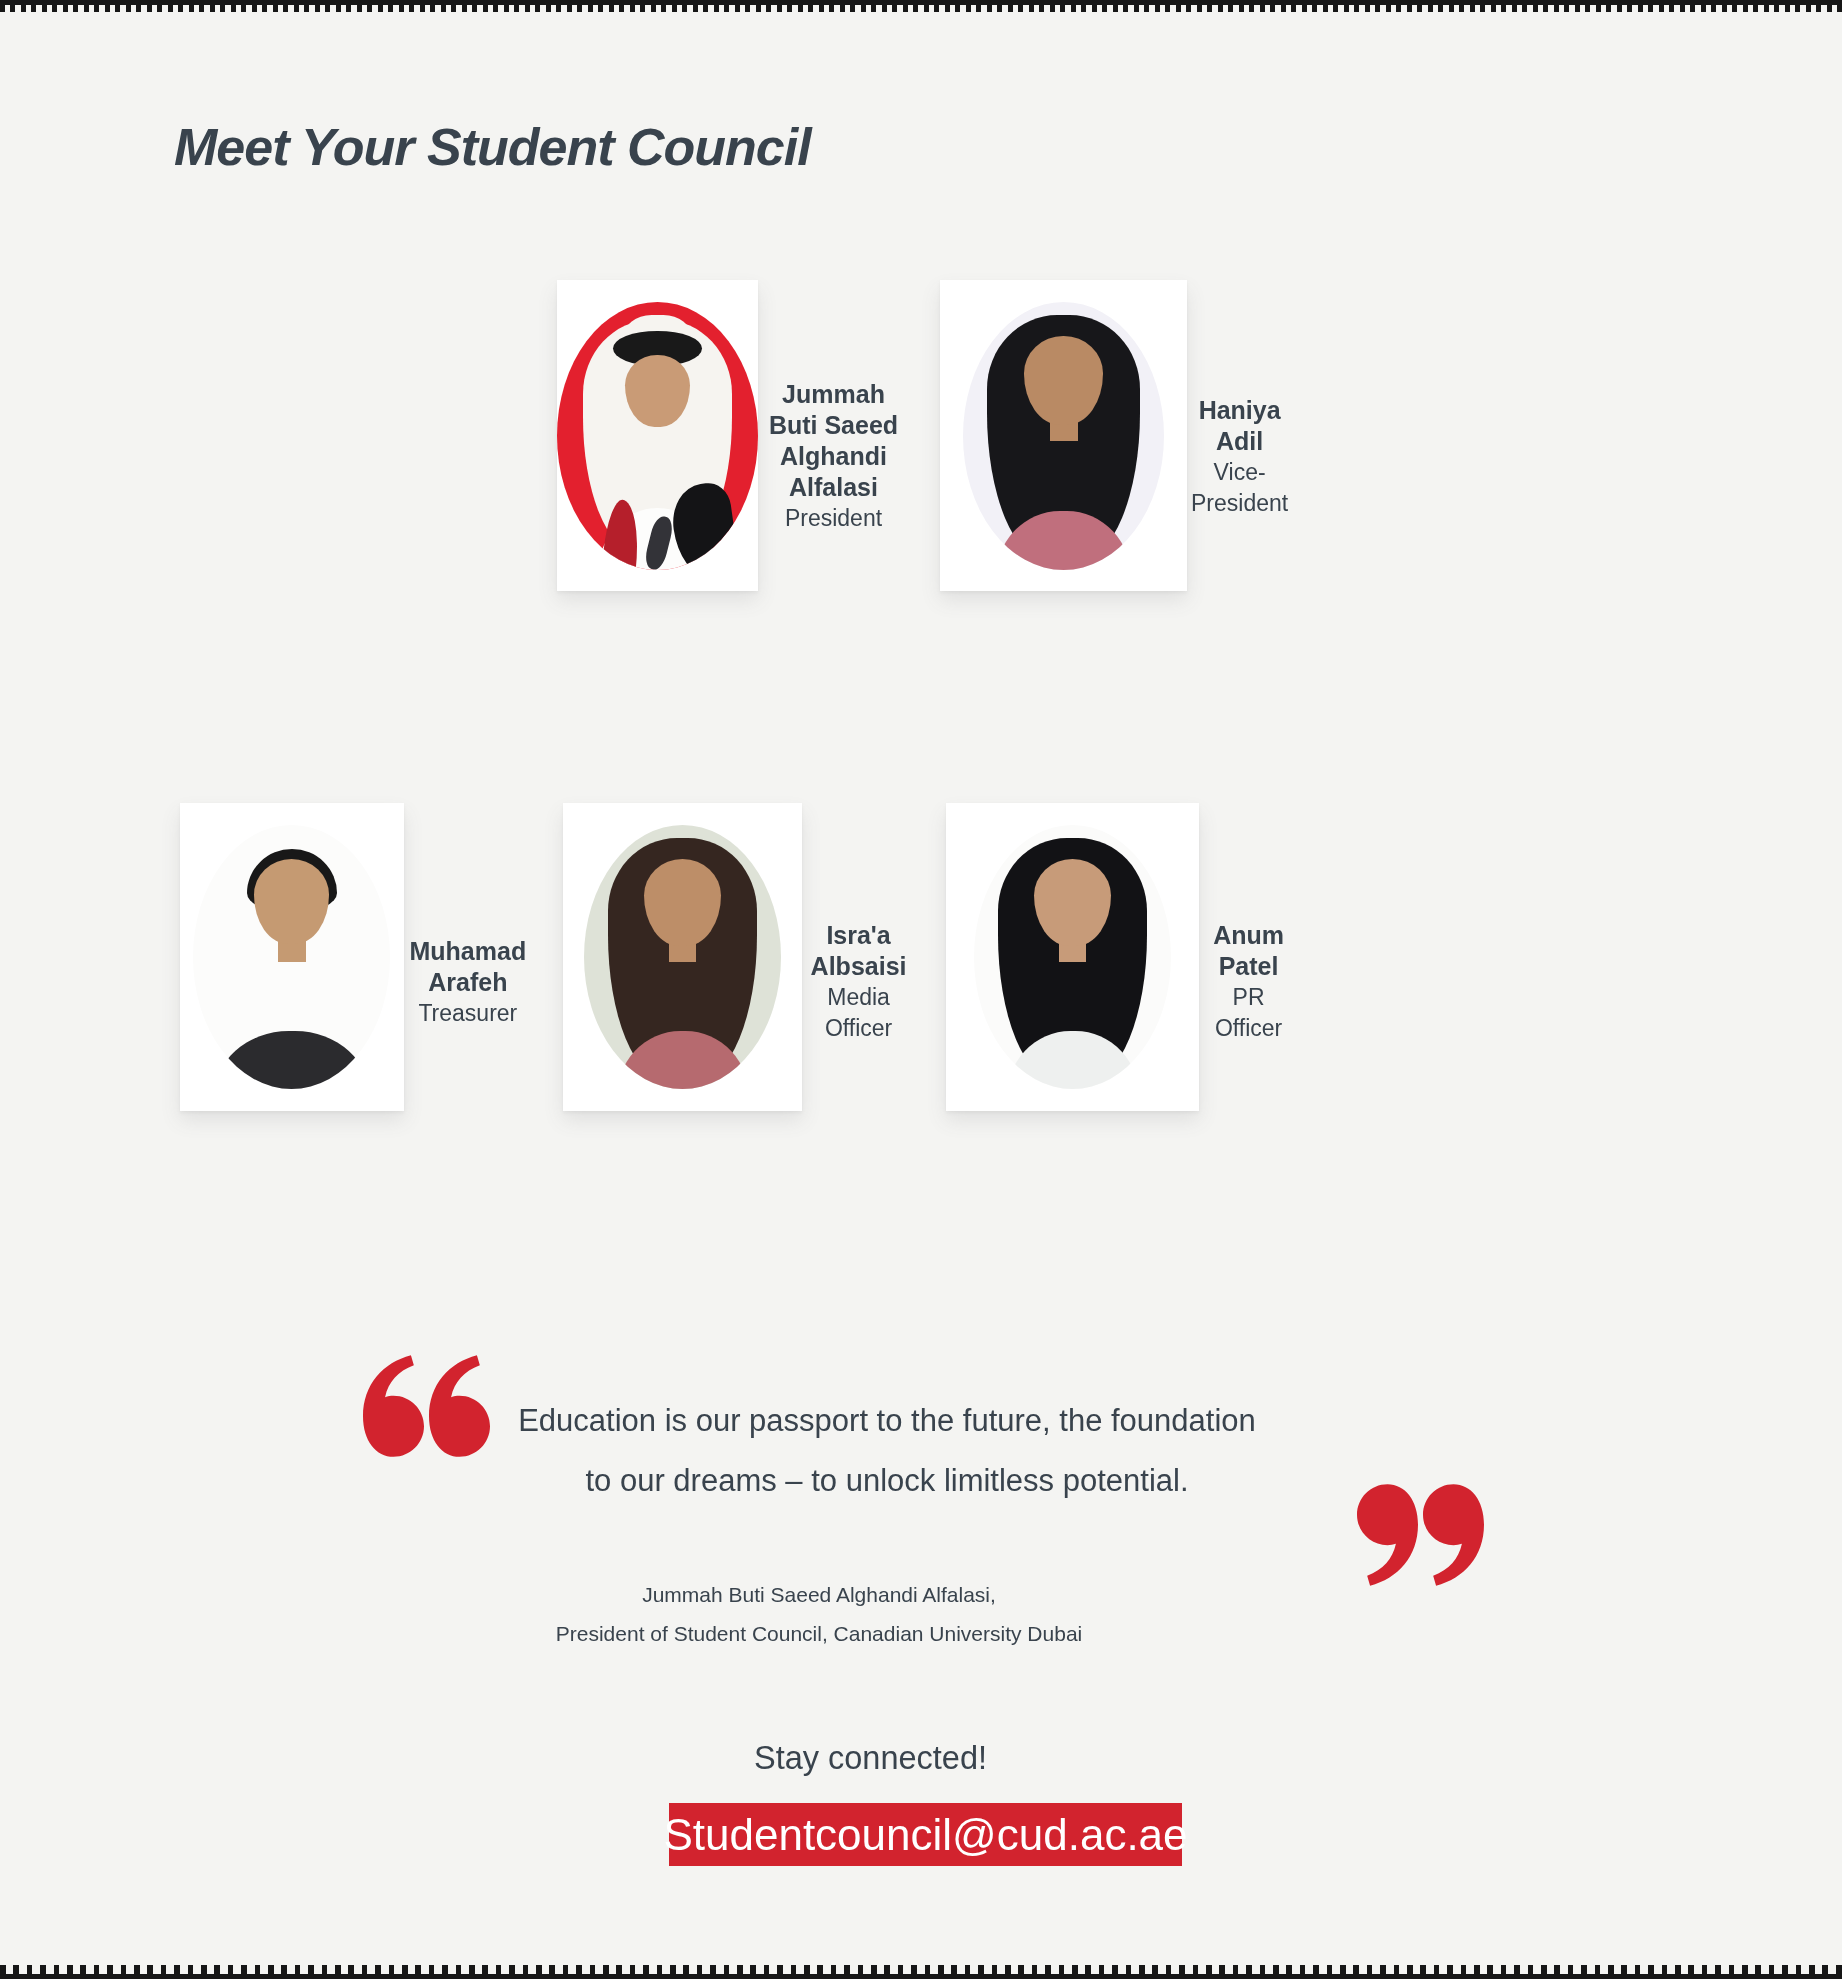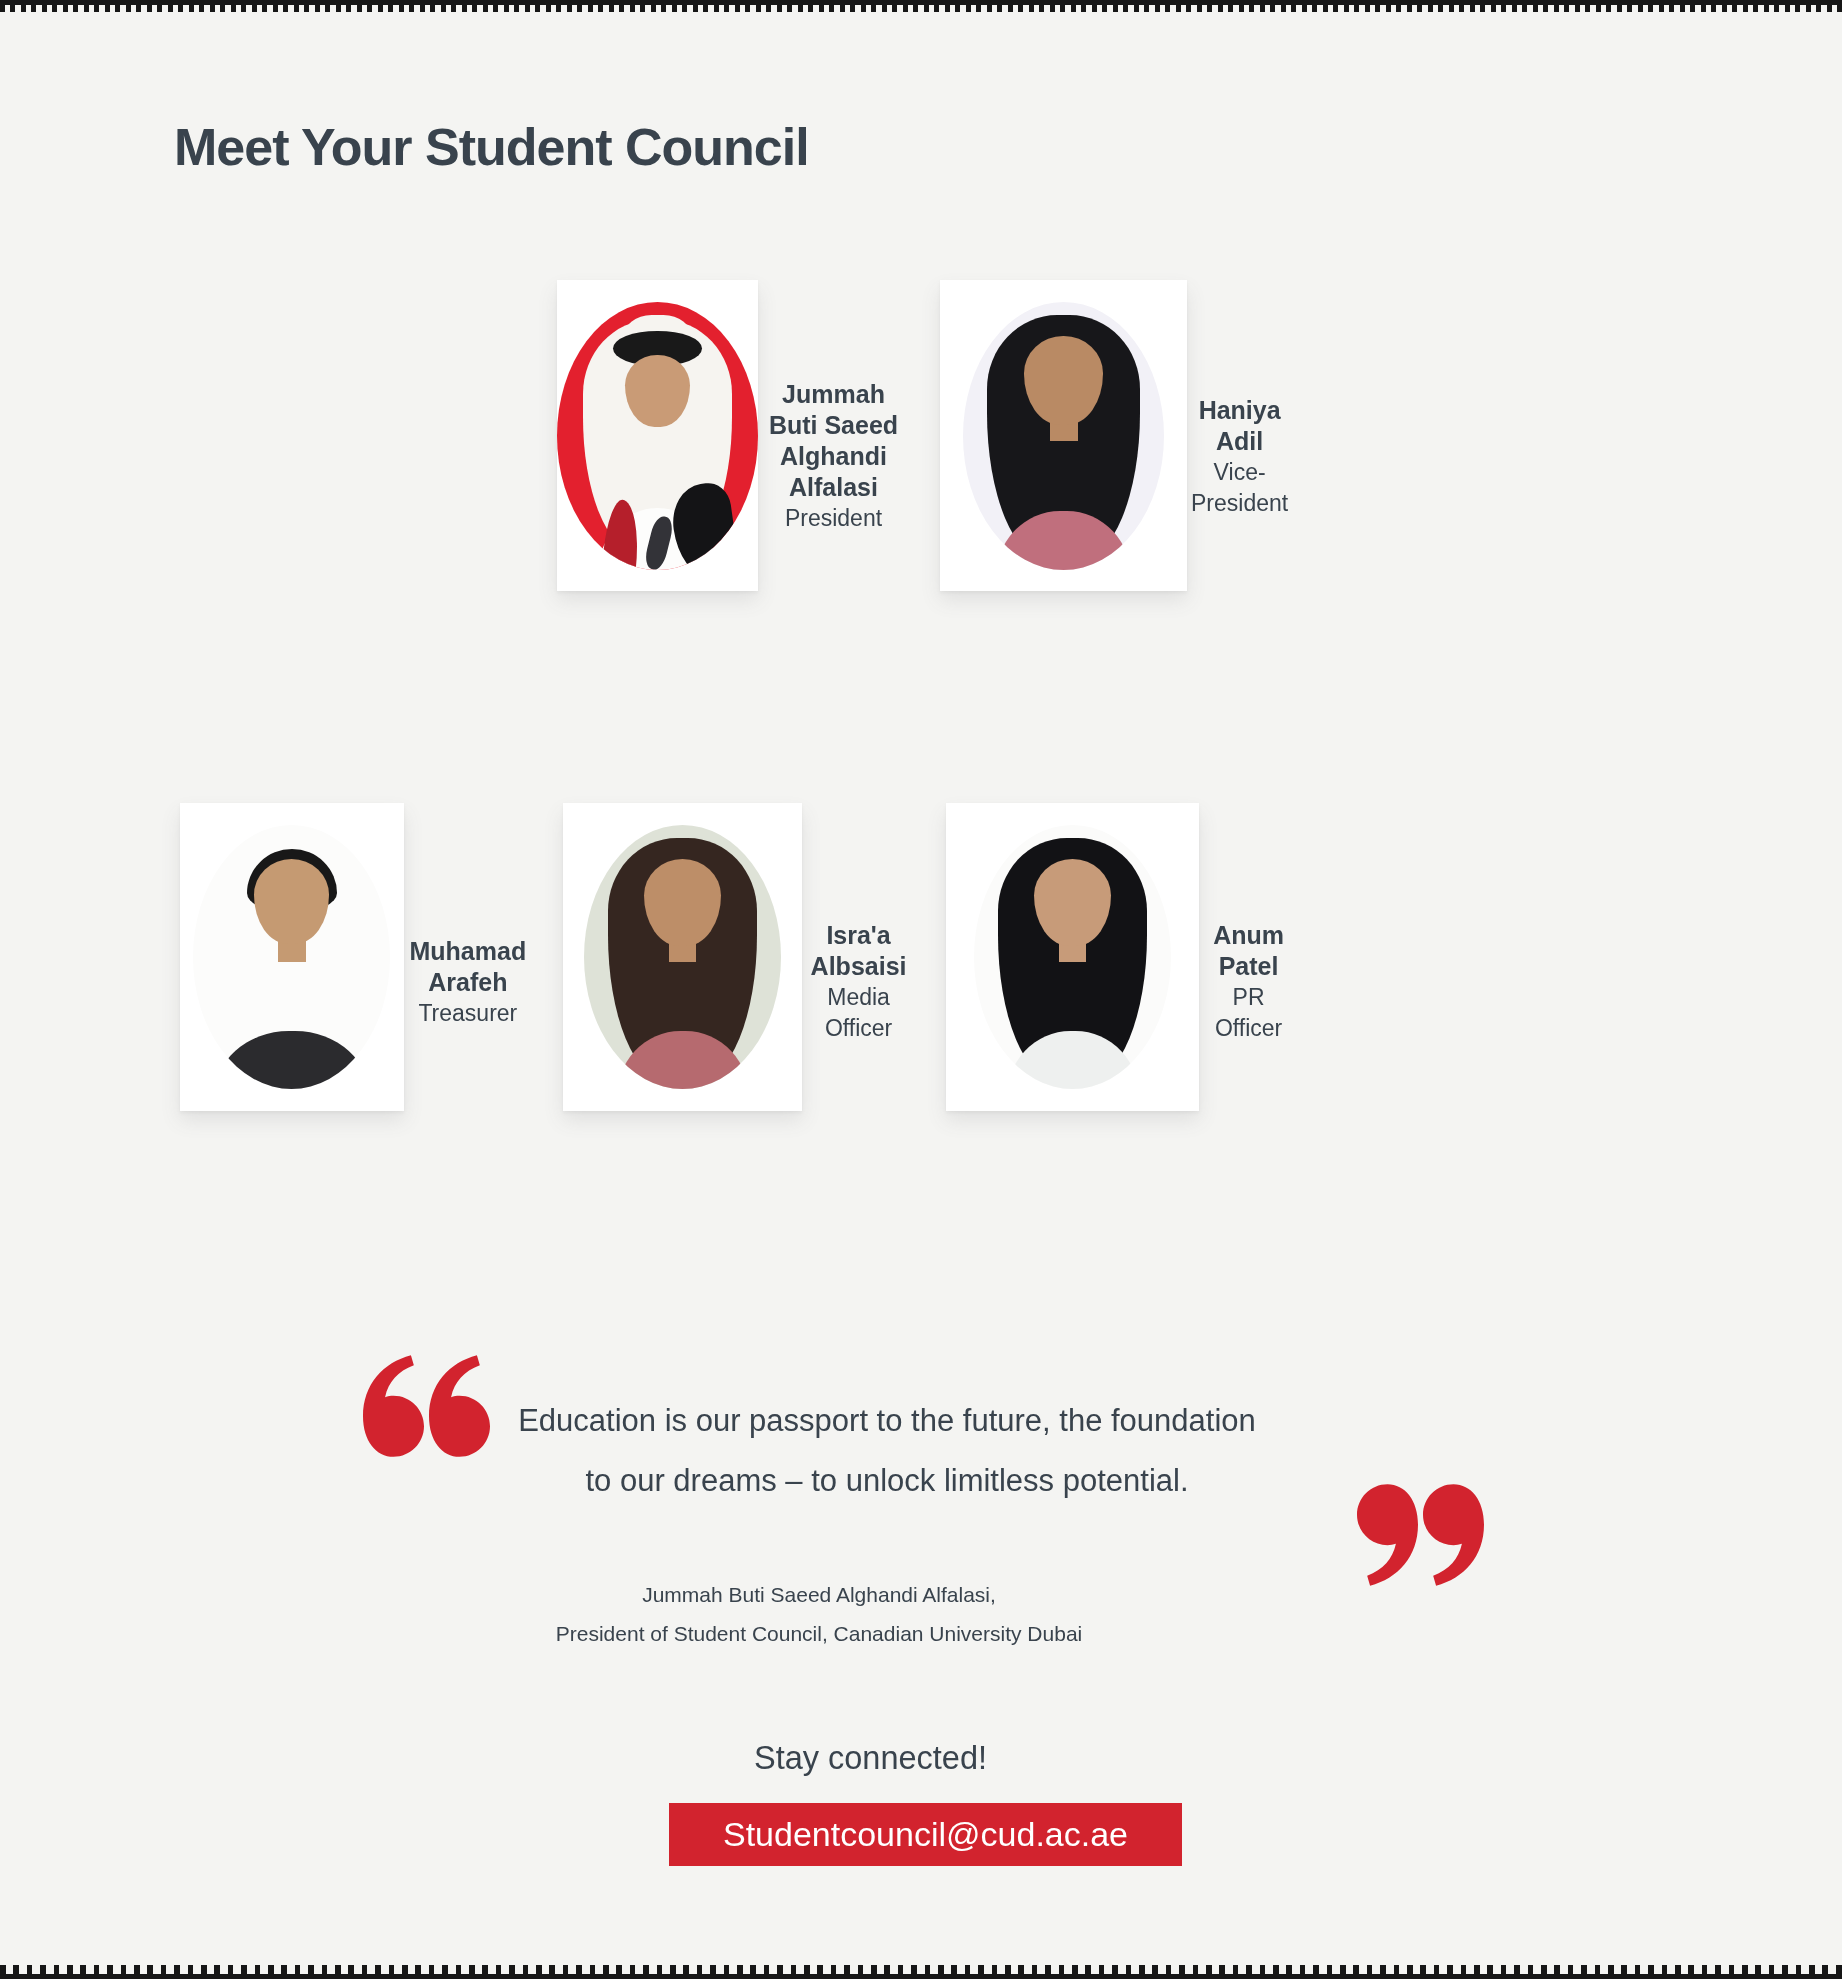--- a/index.html
+++ b/index.html
@@ -19,21 +19,21 @@
     background:
       linear-gradient(var(--edge) 0 4.8px, transparent 4.8px),
       repeating-linear-gradient(90deg, var(--edge) 0 4.8px, transparent 4.8px 10.5px);}
   .edge-bottom{bottom:0; height:15.3px;
     background:
       linear-gradient(transparent 0 8.6px, var(--edge) 8.6px),
       repeating-linear-gradient(90deg, var(--edge) 0 5.7px, transparent 5.7px 13.4px);}
 
   .page-title{
     position:absolute; left:174px; top:117px;
-    font-size:52px; font-weight:700; letter-spacing:-1px; color:var(--ink);
+    font-size:52px; font-weight:700; letter-spacing:-1px; color:var(--ink);font-style:italic;
   }
 
   .row{position:absolute; display:flex; gap:31px;}
   .row-1{left:557px; top:280px;}
   .row-2{left:180px; top:803px;}
 
   .member{width:352px; display:flex; flex-direction:row; align-items:center;}
   .photo-card{
     width:352px; height:311px; background:var(--card);
     display:flex; align-items:center; justify-content:center;
@@ -88,21 +88,21 @@
   .quote-close{left:1357px; top:1484px;}
   .quote-marks svg{display:block; fill:var(--accent);}
   .quote-open svg{transform:rotate(180deg);}
 
   .cta{position:absolute; left:0; top:1740px; width:1741px; text-align:center;
     font-size:32.5px; color:var(--ink);}
   .email-button{
     position:absolute; left:669px; top:1803px; width:513px; height:63px;
     background:var(--accent); color:var(--button-text);
     display:flex; align-items:center; justify-content:center;
-    font-size:34px; text-decoration:none; cursor:pointer;
+    font-size:44px; text-decoration:none; cursor:pointer;
   }
 </style>
 </head>
 <body>
 
 <div class="edge edge-top"></div>
 
 <h1 class="page-title">Meet Your Student Council</h1>
 
 <section class="row row-1">

